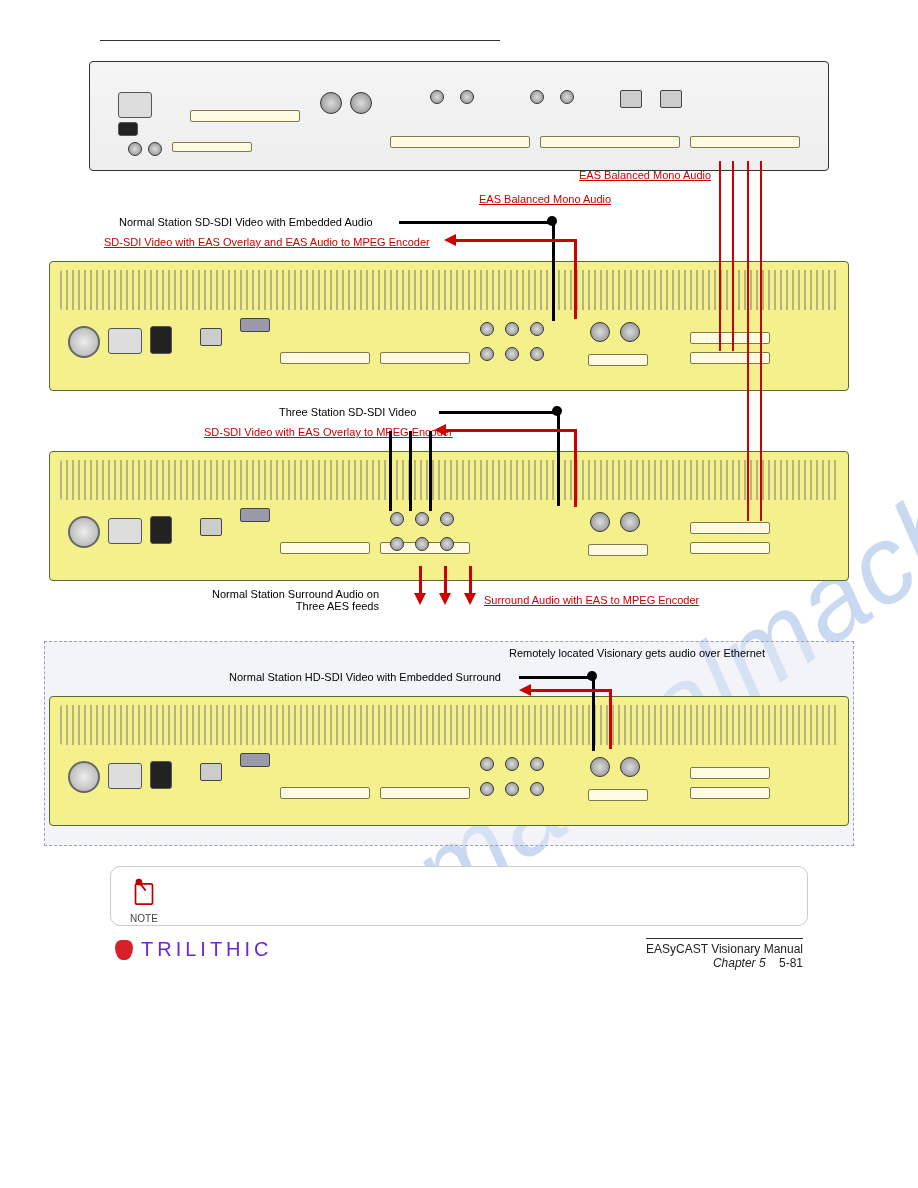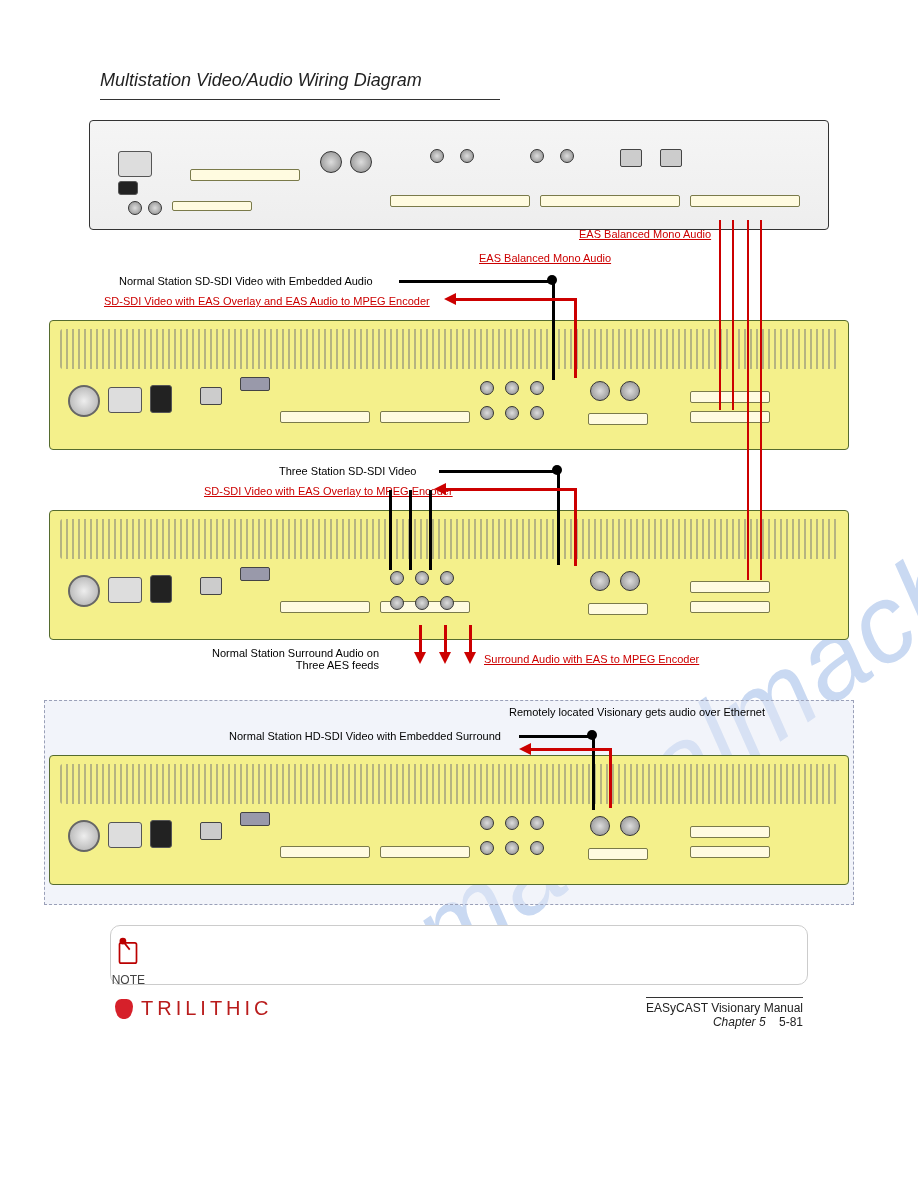--- a/index.html
+++ b/index.html
@@ -118,50 +118,49 @@
 
   
   .note-box {
     margin: 15px 50px 0;
     border:1px solid #ccc; border-radius:10px;
     padding:14px 20px 14px 90px;
     position:relative; min-height:60px;
     background:#fff;
   }
   .note-icon {
-    position:absolute; left:0; top:10px; text-align:right;
-    font-size:12px; color:#444;
+    position:absolute; left:16px; top:10px; text-align:center;
+    font-size:10px; color:#444;
   }
   .note-icon svg { width:34px; height:34px; }
   .note-text { font-size:12.5px; color:#000; line-height:1.5;}
 
   
   .footer {
     margin: 12px 55px 0; position:relative; height:46px;
   }
   .logo-row { display:flex; align-items:center; gap:8px;}
   .shield {
     width:18px;height:20px;background:#d6202a;border-radius:50% 50% 60% 60%/50% 50% 90% 90%;
     display:inline-block;
   }
   .brand {
-    font-size:20px; letter-spacing:4px; color:#b91c1c; font-weight:300;
+    font-size:20px; letter-spacing:4px; color:#6d28d9; font-weight:300;
   }
   .footer-right {
     position:absolute; right:0; top:0; font-size:12px; color:#222;
     border-top:1px solid #333; padding-top:3px; text-align:right;
   }
   .chapnum { font-style:italic; }
 </style>
 </head>
 <body>
 
 <div class="page">
 
-  <div class="heading">Multistation Video/Audio Wiring Diagram</div>
   <div class="hr"></div>
 
   <div class="diagram-area">
 
     <div class="watermark">manualmachine.com</div>
 
     <div class="device topgrey">
       <div class="plug" style="left:28px;top:30px"></div>
       <div class="plug" style="left:28px;top:60px;width:20px;height:14px;background:#222"></div>
       <div class="port-strip" style="left:100px;top:48px;width:110px"></div>

